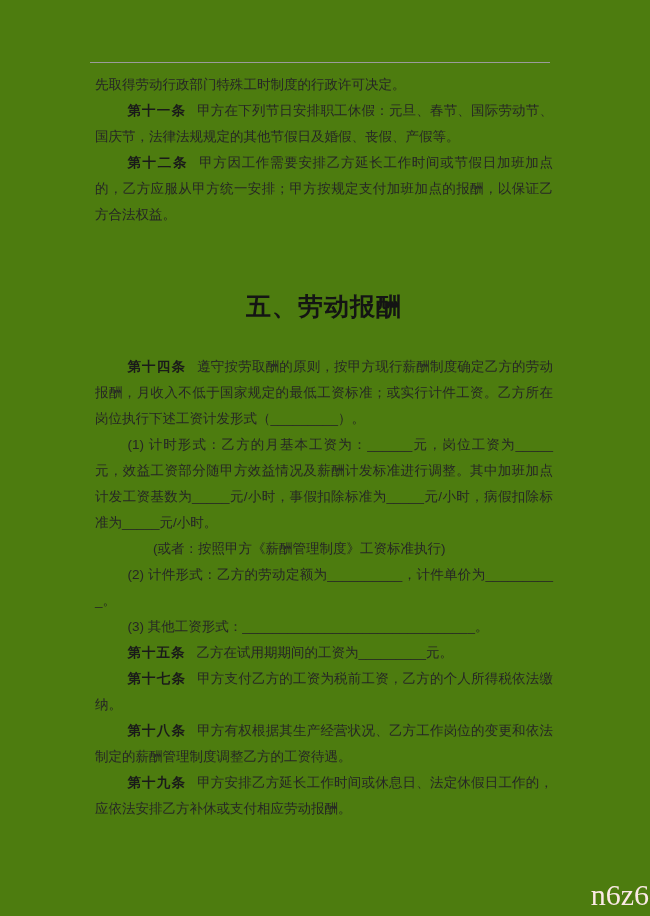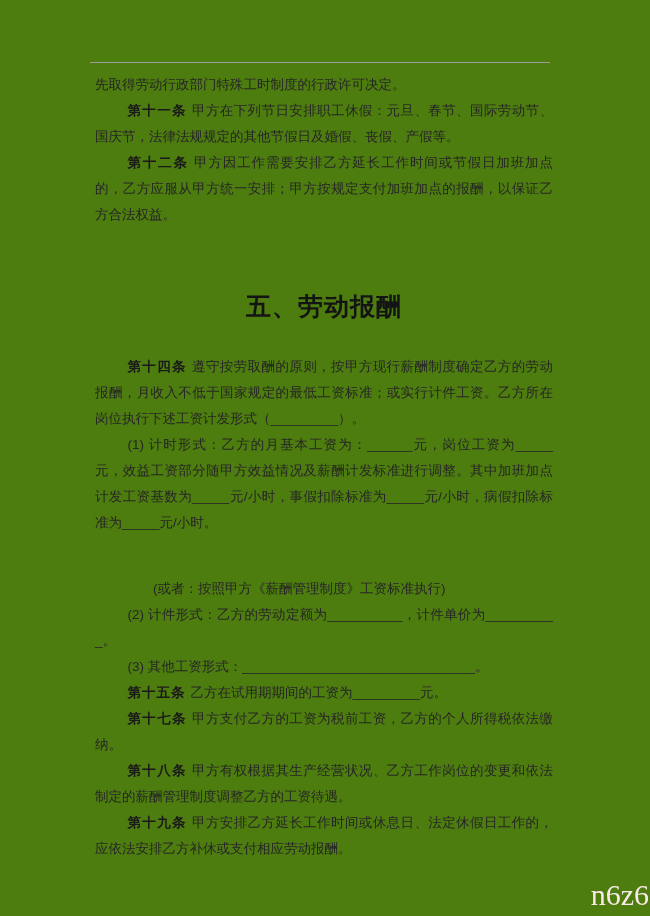--- a/index.html
+++ b/index.html
@@ -28,25 +28,25 @@
     line-height: 26px;
     color: #262626;
     text-align: justify;
     word-break: break-all;
   }
   .content p {
     margin: 0;
     text-indent: 2.4em;
   }
   .content p.no-indent { text-indent: 0; }
-  .content p.alt-indent { text-indent: 4.3em; margin-top: 40px; }
+  .content p.alt-indent { text-indent: 4.3em; }
   .article-no {
     font-weight: bold;
     color: #1a1a1a;
-    margin-right: 5px;
+    margin-right: 11px;
     letter-spacing: 1px;
   }
   .article-no:empty { margin-right: 0; letter-spacing: 0; }
   .section-title {
     font-size: 25px;
     font-weight: bold;
     color: #141414;
     text-align: center;
     text-indent: 0 !important;
     letter-spacing: 1px;

